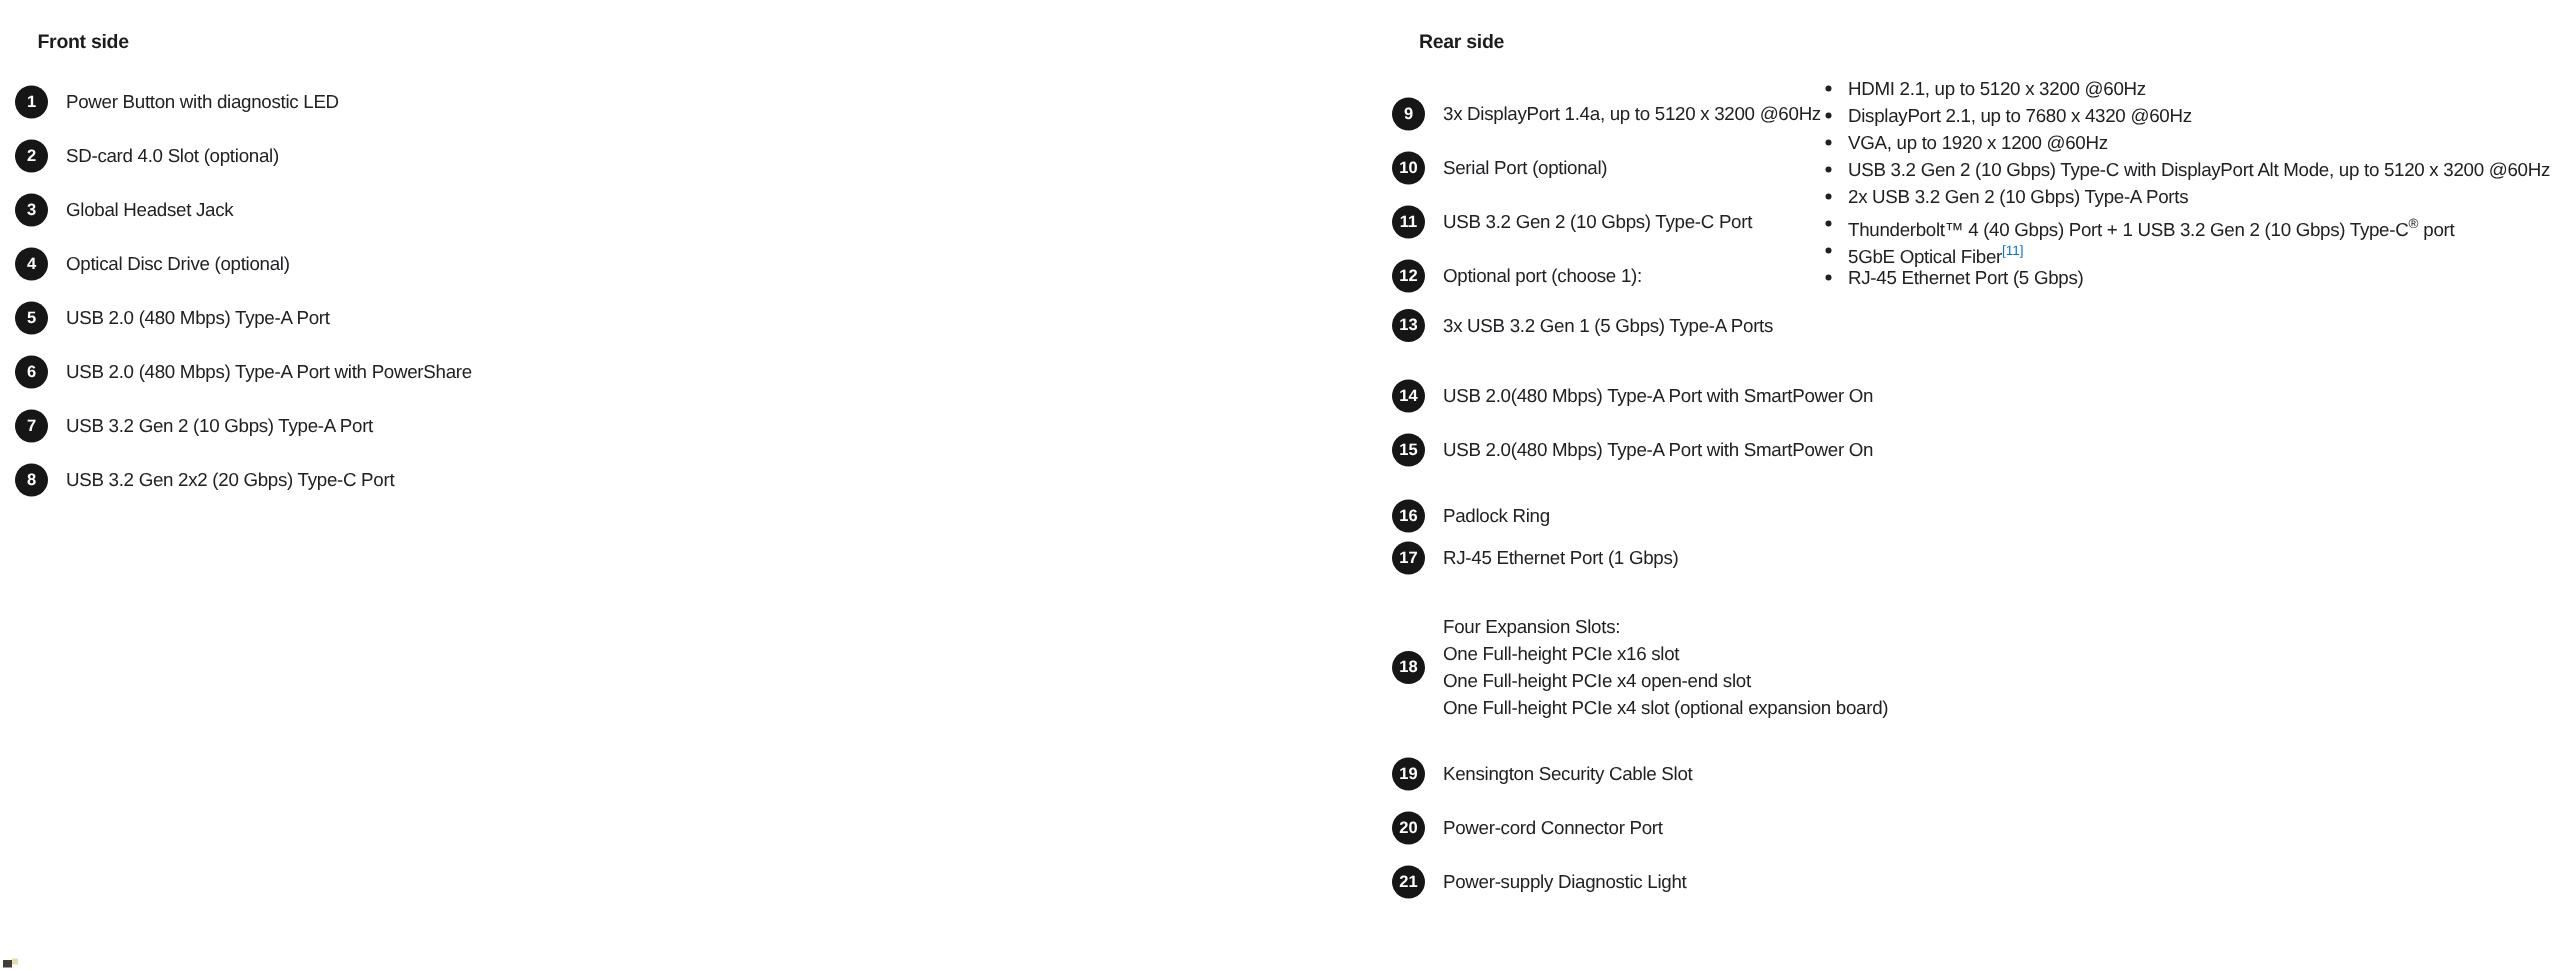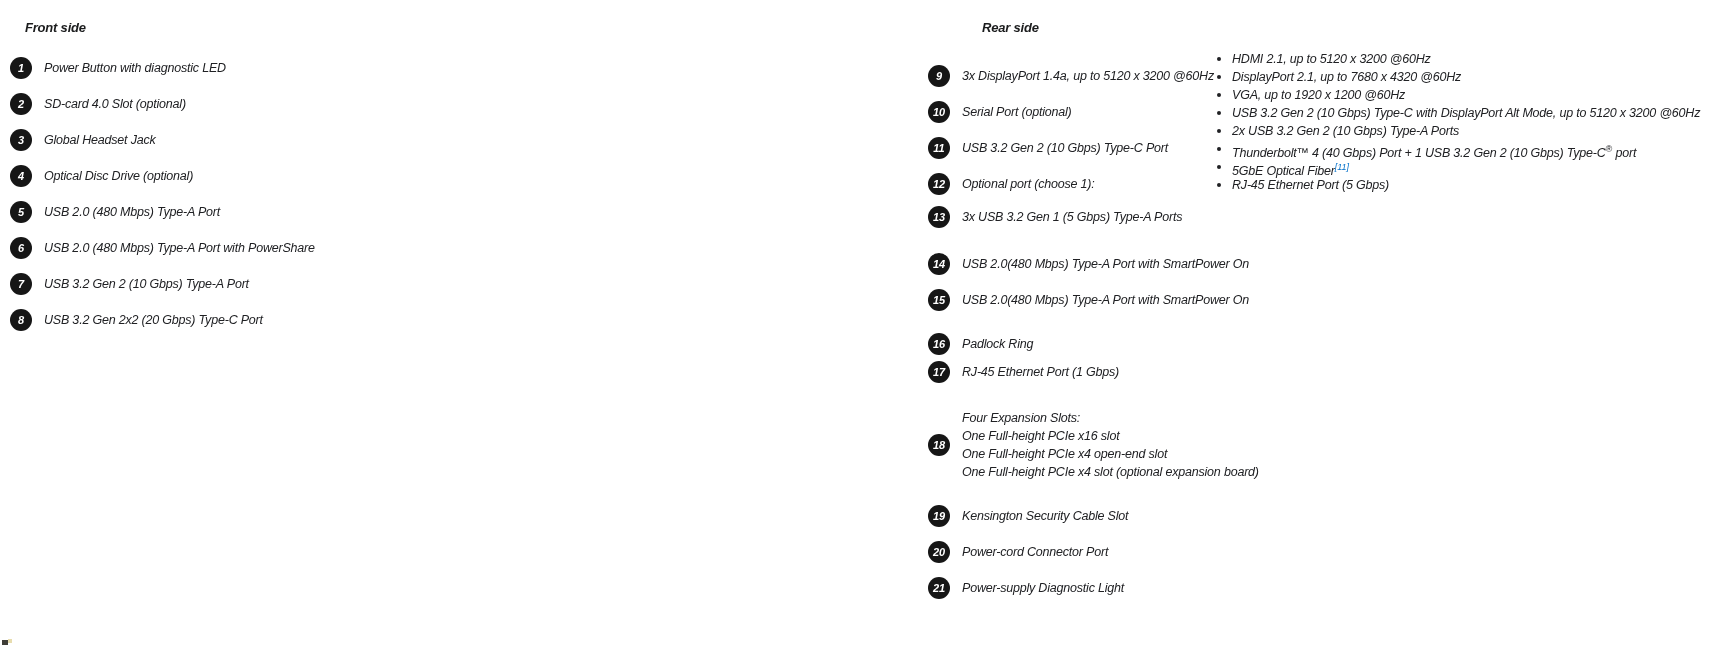--- a/index.html
+++ b/index.html
@@ -5,31 +5,31 @@
   html, body { margin: 0; padding: 0; }
   body {
     width: 1712px; height: 647px;
     background: #ffffff;
     font-family: "Liberation Sans", "DejaVu Sans", sans-serif;
     font-size: 12.5px;
     letter-spacing: -0.2px;
     color: #202124;
     overflow: hidden;
   }
-  .page { position: relative; width: 1572px; height: 647px; font-style: italic; }
+  .page { position: relative; width: 1572px; height: 647px; }
 
   .section-heading {
     position: absolute;
     font-size: 13px;
     font-weight: bold;
     color: #1b1c1d;
     white-space: nowrap;
   }
   #front-heading { left: 25px; top: 20px; }
-  #rear-heading  { left: 946px; top: 20px; margin-left: 36px; }
+  #rear-heading  { left: 946px; top: 20px; }
 
   .row {
     position: absolute;
     display: flex;
     align-items: center;
     gap: 12px;
     height: 22px;
     white-space: nowrap;
   }
   .front-row { left: 10px; }

